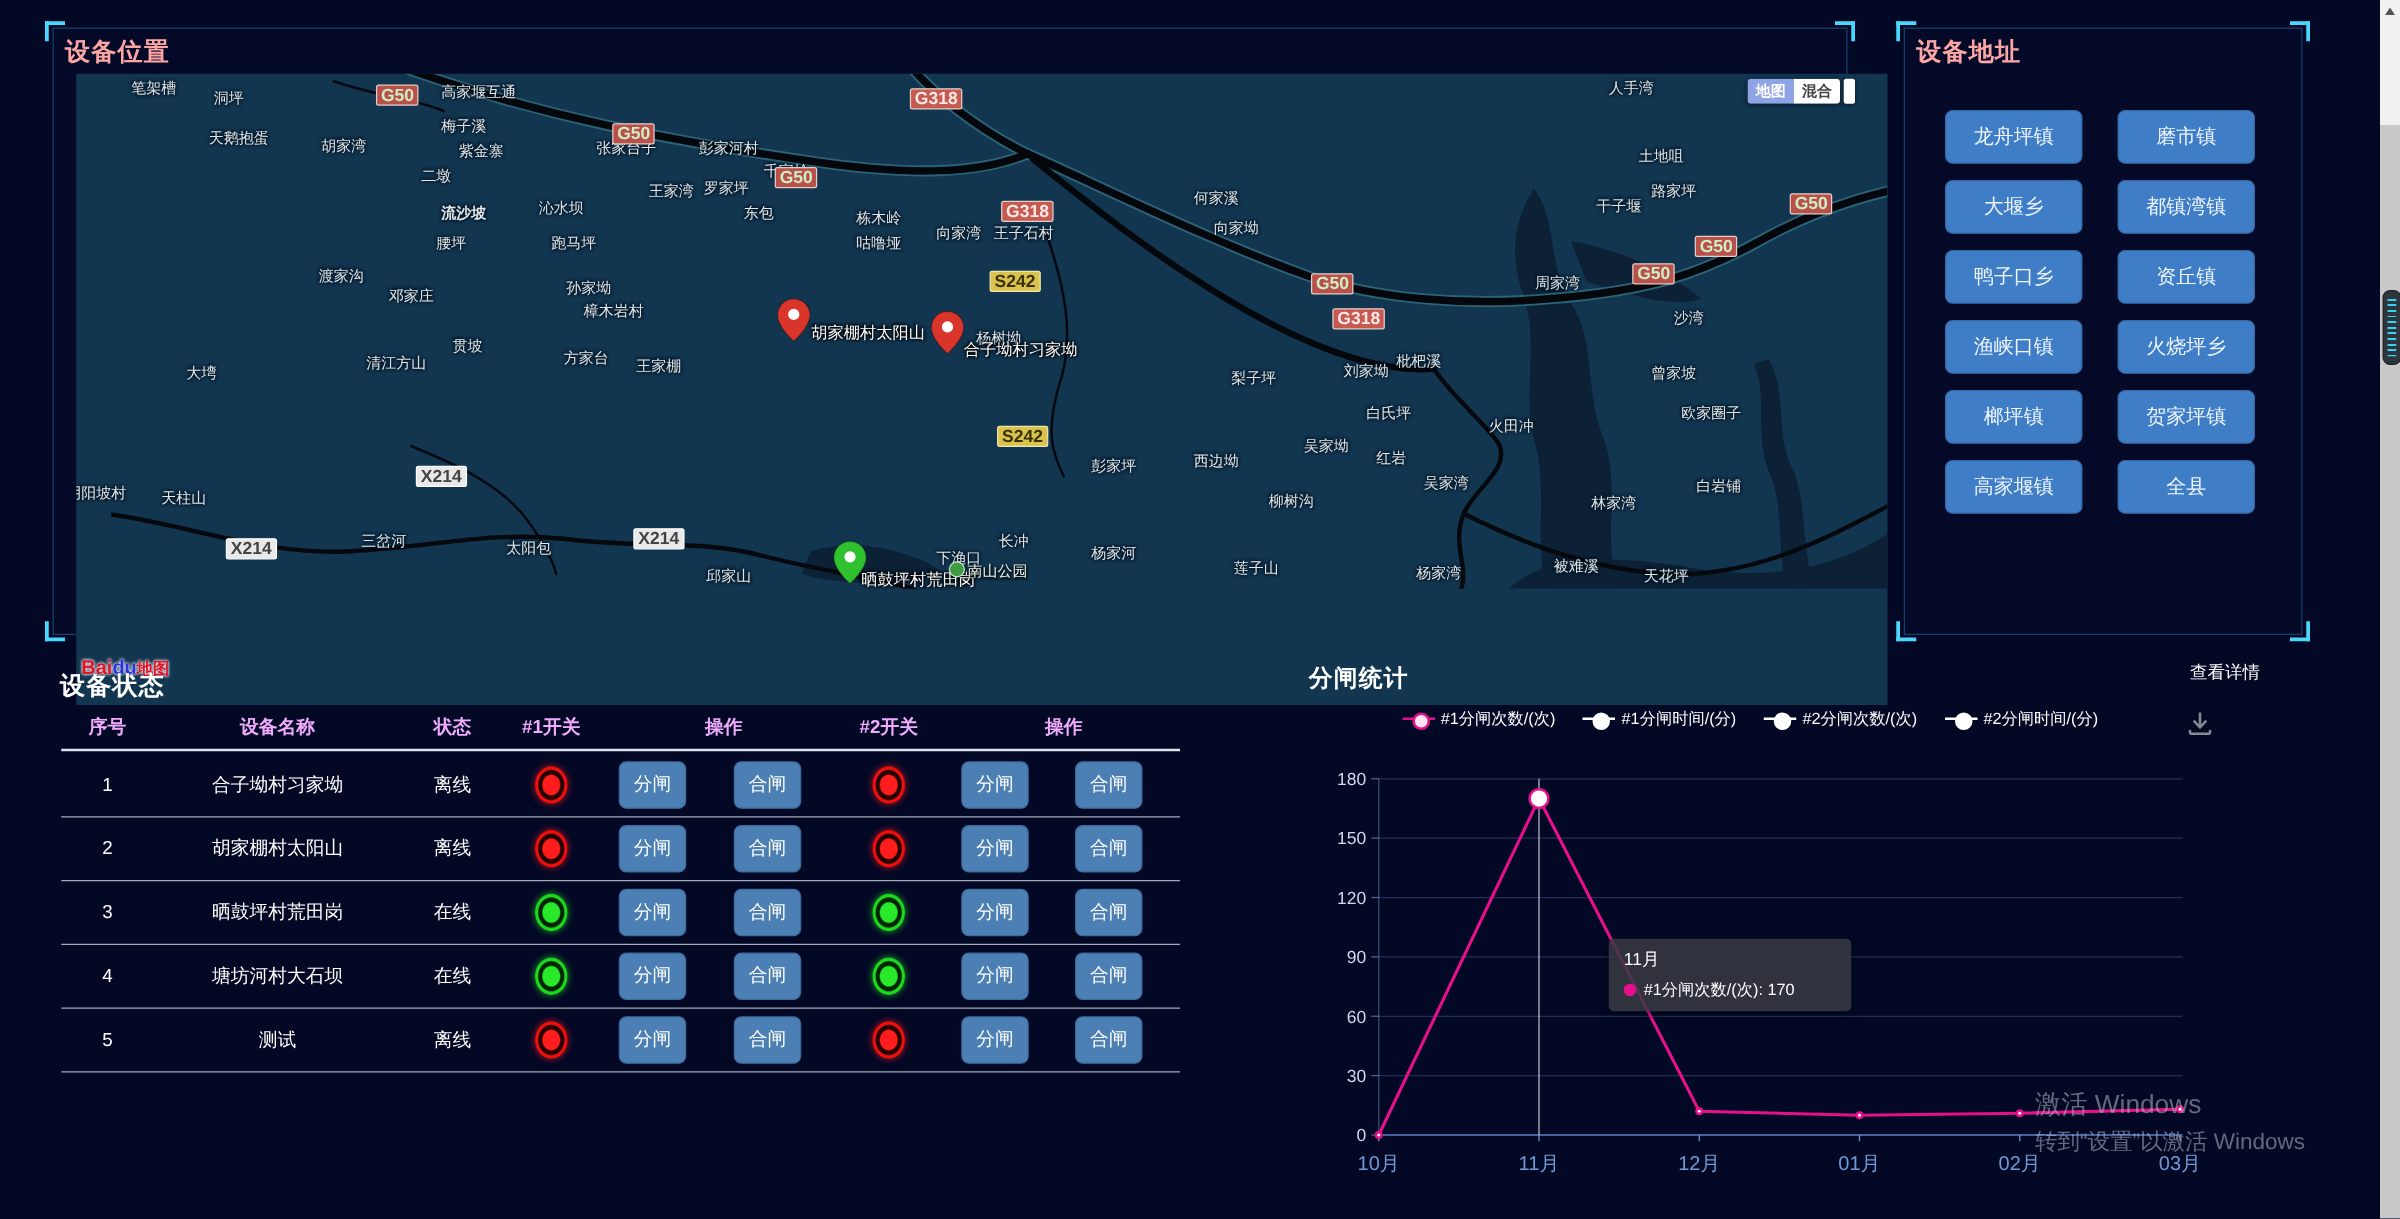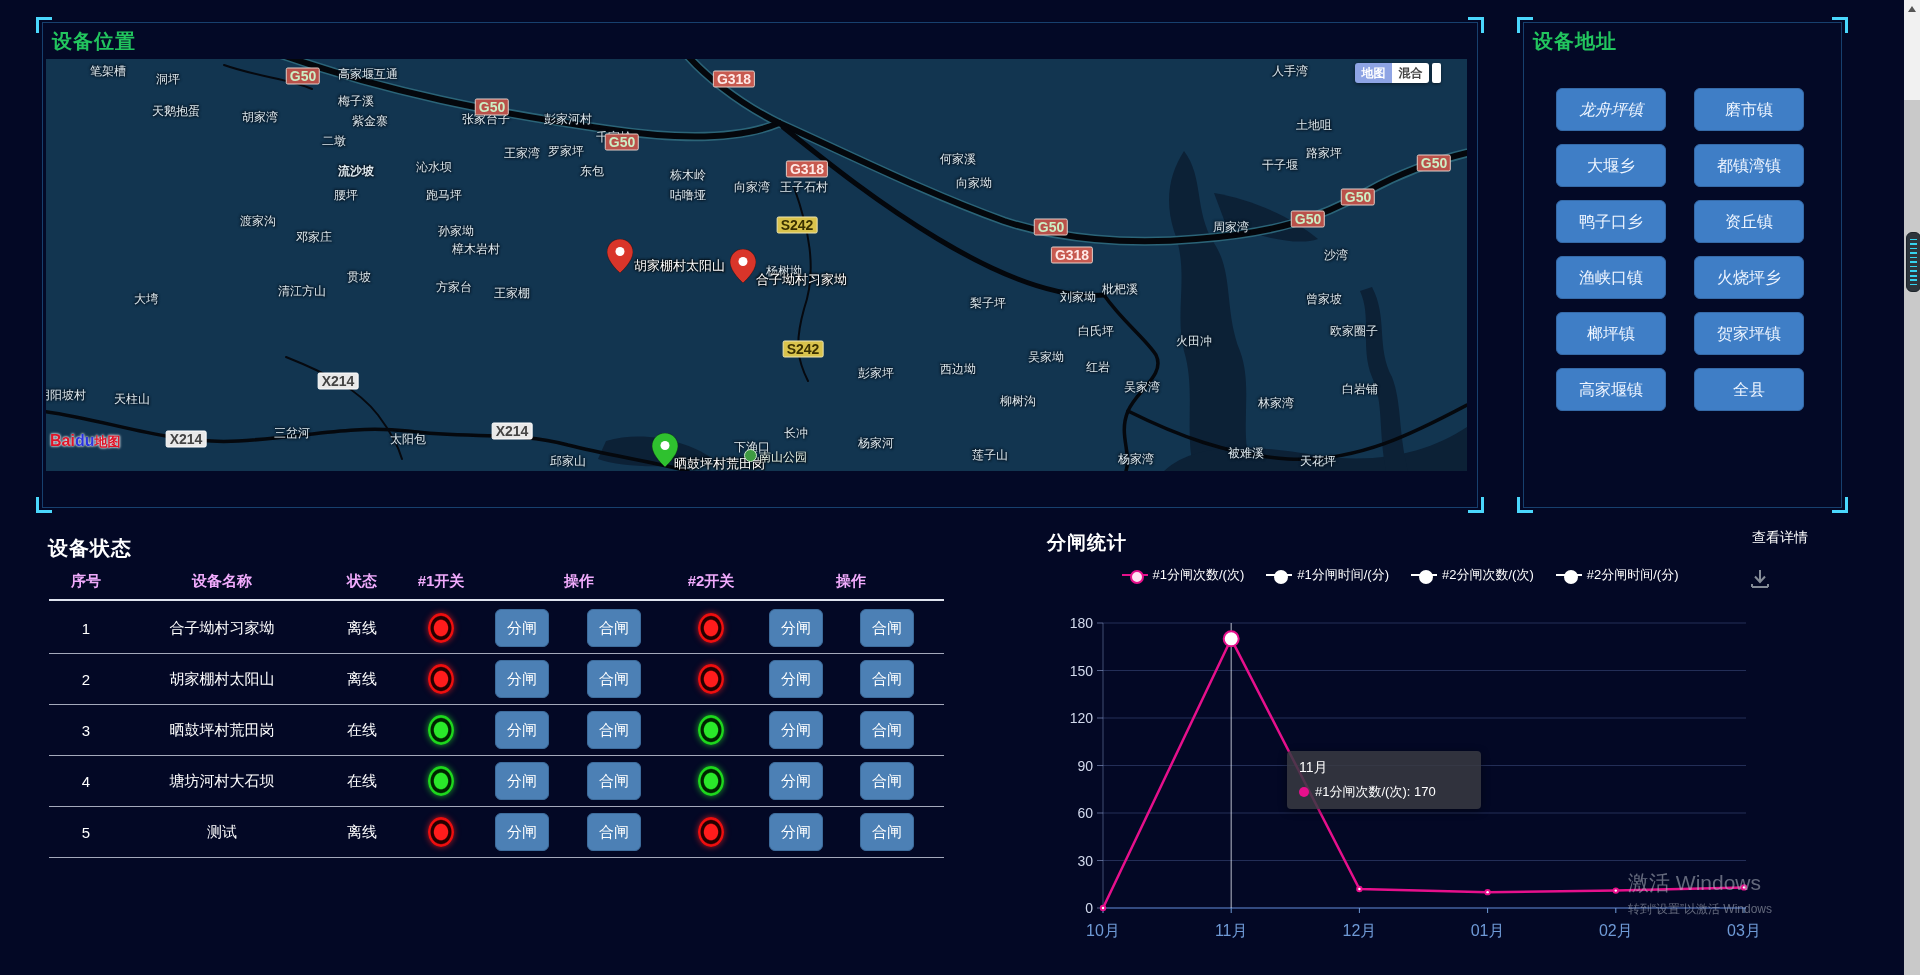--- a/index.html
+++ b/index.html
@@ -8,24 +8,24 @@
 
   
   .panel{position:absolute;border:1px solid #17406e;background:rgba(5,12,40,.35);}
   .corner{position:absolute;width:16px;height:16px;}
   .corner b{position:absolute;background:#4ad7fd;display:block;}
   .corner .h{width:16px;height:3px;}
   .corner .v{width:3px;height:16px;}
   .c-tl{left:-7px;top:-6px;} .c-tr{right:-7px;top:-6px;} .c-bl{left:-7px;bottom:-6px;} .c-br{right:-7px;bottom:-6px;}
   .c-tl .h,.c-tl .v{left:0;top:0;} .c-tr .h{right:0;top:0;} .c-tr .v{right:0;top:0;}
   .c-bl .h{left:0;bottom:0;} .c-bl .v{left:0;bottom:0;} .c-br .h{right:0;bottom:0;} .c-br .v{right:0;bottom:0;}
-  .panel-title{position:absolute;left:9px;top:5px;color:#22c55e;font-size:20px;font-weight:bold;letter-spacing:1px;}
-
-  
-  #map{position:absolute;left:3px;top:36px;width:1421px;height:412px;background:#123550;overflow:hidden;}
+  .panel-title{position:absolute;left:9px;top:5px;color:#fca5a5;font-size:20px;font-weight:bold;letter-spacing:1px;}
+
+  
+  #map{position:absolute;left:18px;top:36px;width:1421px;height:505px;background:#123550;overflow:hidden;padding-left:28px;}
   .map-label{position:absolute;transform:translate(-50%,-50%);color:#dde8ee;font-size:12px;white-space:nowrap;
     text-shadow:0 0 3px #081420,1px 1px 2px #081420,-1px -1px 2px #081420;}
   .shield{position:absolute;transform:translate(-50%,-50%);font-size:14px;font-weight:bold;padding:0 3px;border-radius:2px;line-height:15px;white-space:nowrap;}
   .sh-g{background:#b9514a;color:#cdeec4;border:1px solid #e3cfc8;}
   .sh-g3{background:#c75a50;color:#ffe9e6;border:1px solid #e3cfc8;}
   .sh-s{background:#d9c34c;color:#3a3000;border:1px solid #efe6b0;}
   .sh-x{background:#e9e9e9;color:#444;border:1px solid #fff;}
   .pin{position:absolute;cursor:pointer;}
   .pin-label{position:absolute;color:#fff;font-size:13px;white-space:nowrap;
     text-shadow:0 0 3px #000,1px 1px 2px #000,-1px -1px 2px #000;}
@@ -72,21 +72,21 @@
   .lg-mark .dt{position:absolute;left:8px;top:-1px;width:10px;height:10px;border-radius:50%;}
   .lg-txt{color:#fff;font-size:13px;white-space:nowrap;}
   #dl-icon{position:absolute;left:1749px;top:567px;cursor:pointer;}
   #tooltip{position:absolute;left:1287px;top:751px;width:170px;background:rgba(56,58,66,.85);border-radius:4px;
     padding:8px 12px;color:#fff;box-shadow:0 2px 8px rgba(0,0,0,.4);}
   #tooltip .tt-title{font-size:14px;margin-bottom:6px;}
   #tooltip .tt-row{font-size:13px;display:flex;align-items:center;gap:6px;}
   #tooltip .tt-dot{width:10px;height:10px;border-radius:50%;background:#e6108c;display:inline-block;}
   .wm{position:absolute;color:rgba(178,184,194,.55);}
   #wm1{left:1628px;top:869px;font-size:21px;}
-  #wm2{left:1628px;top:901px;font-size:12px;}
+  #wm2{left:1628px;top:901px;font-size:18px;}
 
   
   #scroll-track{position:absolute;left:1904px;top:0;width:16px;height:975px;background:#c9c9c9;}
   #scroll-track-top{position:absolute;left:0;top:0;width:16px;height:100px;background:#f1f1f1;}
   #scroll-up{position:absolute;left:4px;top:6px;width:0;height:0;border-left:4px solid transparent;border-right:4px solid transparent;border-bottom:6px solid #555;}
   #scroll-thumb{position:absolute;left:1.5px;top:232px;width:13px;height:58px;background:#2e353c;border-radius:6px;border:1px solid #1d2329;}
   #scroll-thumb i{position:absolute;left:3px;right:3px;top:6px;bottom:6px;display:block;
     background:repeating-linear-gradient(180deg,#35d3ef 0px,#35d3ef 1.5px,transparent 1.5px,transparent 4.5px);}
 </style>
 </head>
@@ -263,21 +263,21 @@
     <span class="corner c-bl">
         <b class="h"></b>
         <b class="v"></b>
       </span>
     <span class="corner c-br">
         <b class="h"></b>
         <b class="v"></b>
       </span>
     <div class="panel-title">设备地址</div>
     <div id="town-buttons">
-        <div class="town-btn" style="left: 32px; top: 65px; font-style: italic;">龙舟坪镇</div>
+        <div class="town-btn" style="left: 32px; top: 65px;">龙舟坪镇</div>
         <div class="town-btn" style="left: 170px; top: 65px;">磨市镇</div>
         <div class="town-btn" style="left: 32px; top: 121px;">大堰乡</div>
         <div class="town-btn" style="left: 170px; top: 121px;">都镇湾镇</div>
         <div class="town-btn" style="left: 32px; top: 177px;">鸭子口乡</div>
         <div class="town-btn" style="left: 170px; top: 177px;">资丘镇</div>
         <div class="town-btn" style="left: 32px; top: 233px;">渔峡口镇</div>
         <div class="town-btn" style="left: 170px; top: 233px;">火烧坪乡</div>
         <div class="town-btn" style="left: 32px; top: 289px;">榔坪镇</div>
         <div class="town-btn" style="left: 170px; top: 289px;">贺家坪镇</div>
         <div class="town-btn" style="left: 32px; top: 345px;">高家堰镇</div>

